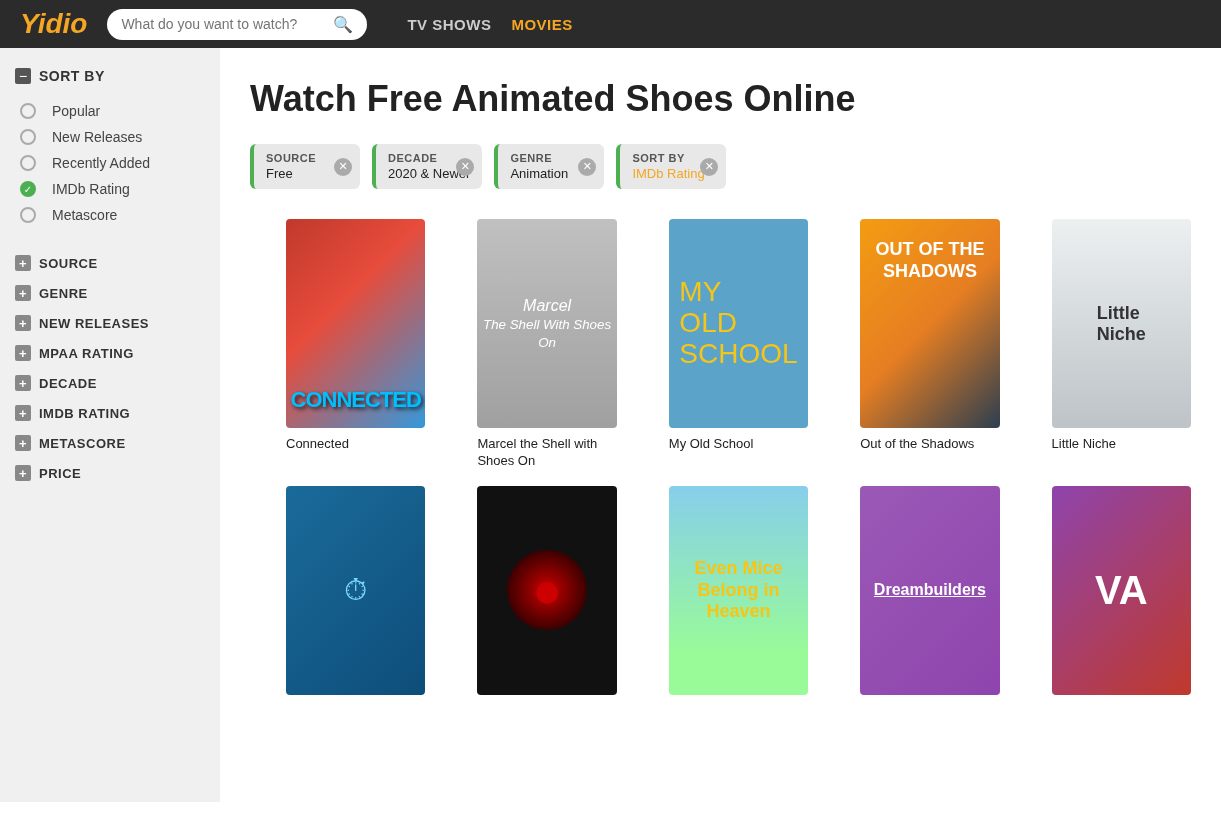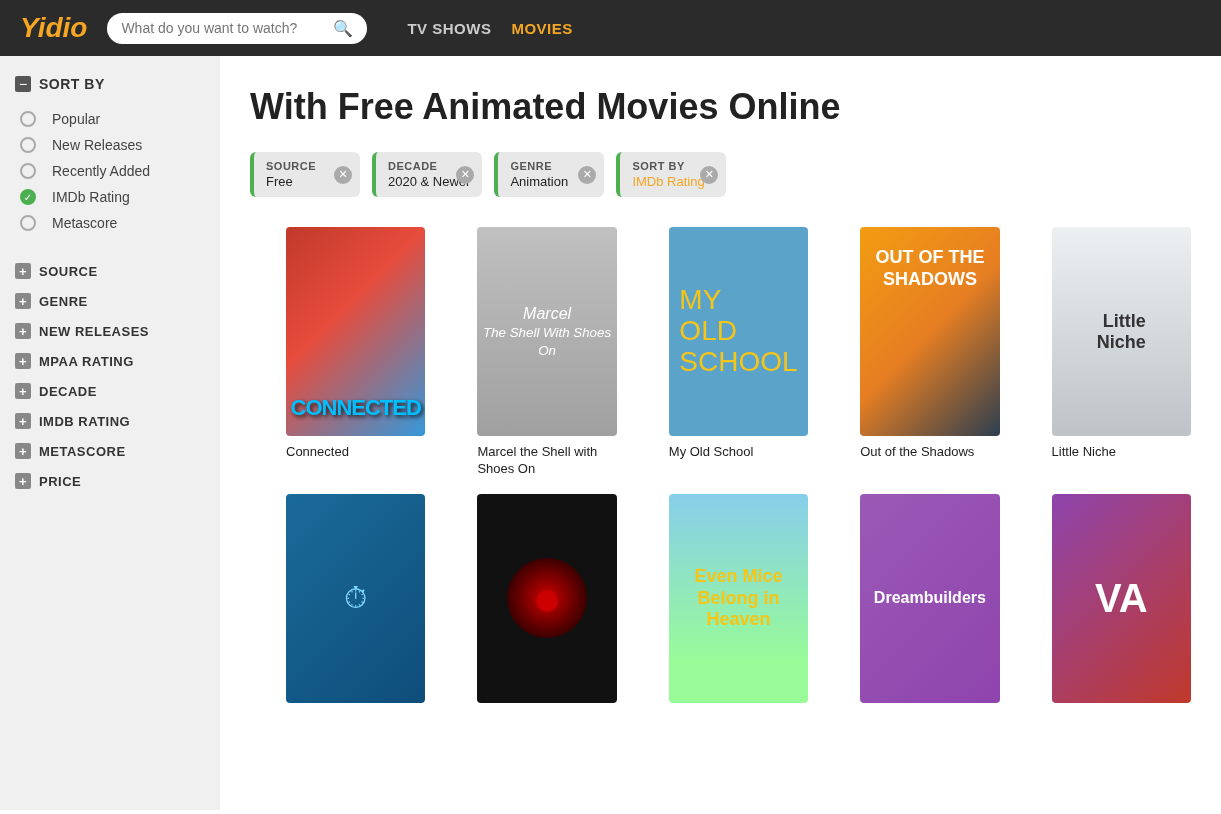--- a/index.html
+++ b/index.html
@@ -4,21 +4,21 @@
   <style>
     * { box-sizing: border-box; margin: 0; padding: 0; }
     body { font-family: Arial, sans-serif; background: #fff; color: #333; }
 
     
     .header {
       background: #2b2b2b;
       display: flex;
       align-items: center;
       padding: 0 20px;
-      height: 56px;
+      height: 48px;
       gap: 20px;
     }
     .logo {
       font-size: 28px;
       font-weight: bold;
       color: #f5a623;
       font-style: italic;
     }
     .search-bar {
       display: flex;
@@ -297,21 +297,21 @@
     .poster-little {
       background: linear-gradient(to bottom, #ecf0f1, #bdc3c7);
       display: flex;
       align-items: center;
       justify-content: center;
     }
     .poster-little-text {
       font-size: 18px;
       font-weight: bold;
       color: #333;
-      text-align: right;
+      text-align: left;
     }
     .poster-blue {
       background: linear-gradient(135deg, #1a6b9a 0%, #0e4d7a 100%);
       display: flex;
       align-items: center;
       justify-content: center;
     }
     .poster-dark {
       background: #111;
       display: flex;
@@ -335,20 +335,21 @@
       background: linear-gradient(135deg, #9b59b6 0%, #8e44ad 100%);
       display: flex;
       align-items: center;
       justify-content: center;
     }
     .poster-dreambuilders-text {
       font-size: 16px;
       font-weight: bold;
       color: #fff;
       text-align: center;
+      text-decoration: underline;
     }
     .poster-va {
       background: linear-gradient(135deg, #8e44ad 0%, #c0392b 100%);
       display: flex;
       align-items: center;
       justify-content: center;
     }
     .poster-va-text {
       font-size: 40px;
       font-weight: 900;
@@ -441,21 +442,21 @@
         <span>METASCORE</span>
       </div>
       <div class="sidebar-section-item">
         <div class="plus-icon">+</div>
         <span>PRICE</span>
       </div>
     </div>
   </aside>
 
   <main class="main">
-    <h1 class="page-title">With Free Animated Movies Online</h1>
+    <h1 class="page-title">Watch Free Animated Shoes Online</h1>
 
     <div class="filter-chips">
       <div class="filter-chip">
         <span class="filter-chip-label">SOURCE</span>
         <span class="filter-chip-value">Free</span>
         <div class="filter-chip-close">✕</div>
       </div>
       <div class="filter-chip">
         <span class="filter-chip-label">DECADE</span>
         <span class="filter-chip-value">2020 &amp; Newer</span>

